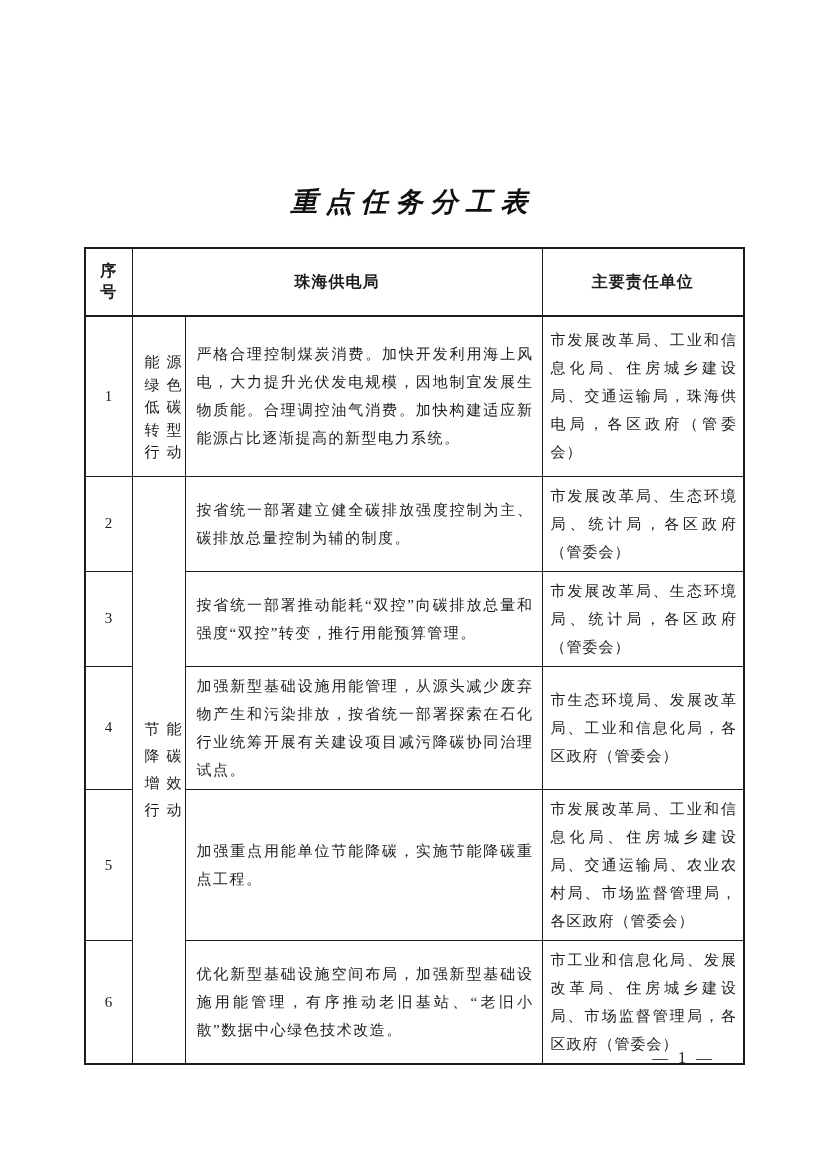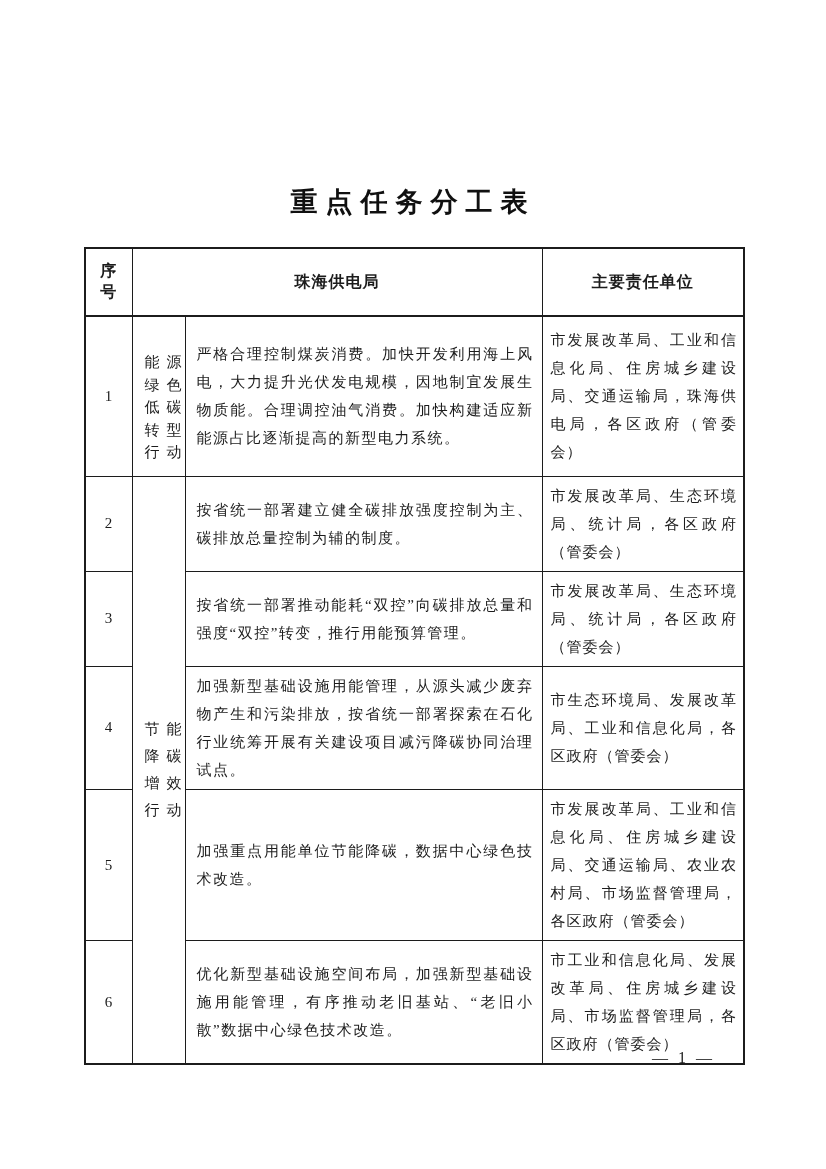--- a/index.html
+++ b/index.html
@@ -13,20 +13,21 @@
     color: #1c1c1c;
     font-family: "Liberation Serif", "DejaVu Serif", serif;
     overflow: hidden;
   }
   .doc-title {
     position: absolute;
     top: 184px; left: 0; width: 100%;
     text-align: center;
     font-size: 27px;
     font-weight: bold;
+    font-style: italic;
     letter-spacing: 8px;
     color: #101010;
     font-family: "DejaVu Serif", "Liberation Serif", serif;
   }
   table.task-table {
     position: absolute;
     left: 84px; top: 247px;
     width: 659px;
     border-collapse: collapse;
     table-layout: fixed;
@@ -145,21 +146,21 @@
         <td class="task-cell">按省统一部署推动能耗“双控”向碳排放总量和强度“双控”转变，推行用能预算管理。</td>
         <td class="unit-cell">市发展改革局、生态环境局、统计局，各区政府（管委会）</td>
       </tr>
       <tr class="r4">
         <td class="no-cell">4</td>
         <td class="task-cell">加强新型基础设施用能管理，从源头减少废弃物产生和污染排放，按省统一部署探索在石化行业统筹开展有关建设项目减污降碳协同治理试点。</td>
         <td class="unit-cell">市生态环境局、发展改革局、工业和信息化局，各区政府（管委会）</td>
       </tr>
       <tr class="r5">
         <td class="no-cell">5</td>
-        <td class="task-cell">加强重点用能单位节能降碳，数据中心绿色技术改造。</td>
+        <td class="task-cell">加强重点用能单位节能降碳，实施节能降碳重点工程。</td>
         <td class="unit-cell">市发展改革局、工业和信息化局、住房城乡建设局、交通运输局、农业农村局、市场监督管理局，各区政府（管委会）</td>
       </tr>
       <tr class="r6">
         <td class="no-cell">6</td>
         <td class="task-cell">优化新型基础设施空间布局，加强新型基础设施用能管理，有序推动老旧基站、“老旧小散”数据中心绿色技术改造。</td>
         <td class="unit-cell">市工业和信息化局、发展改革局、住房城乡建设局、市场监督管理局，各区政府（管委会）</td>
       </tr>
     </tbody>
   </table>
 

